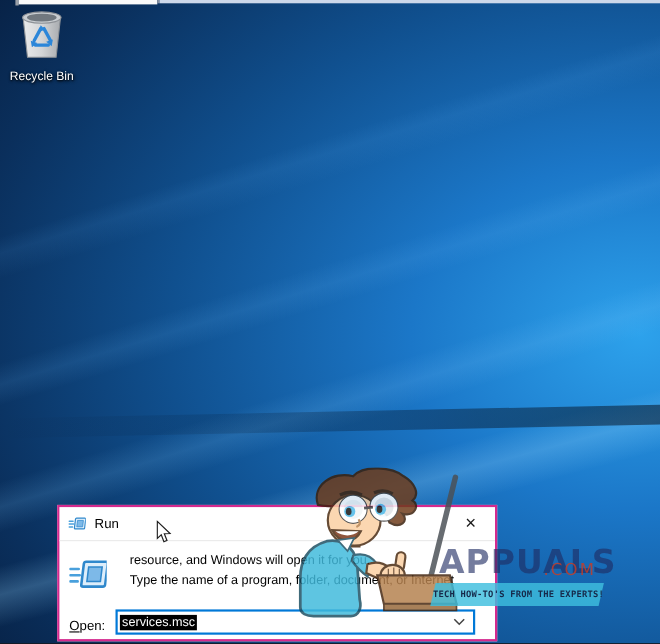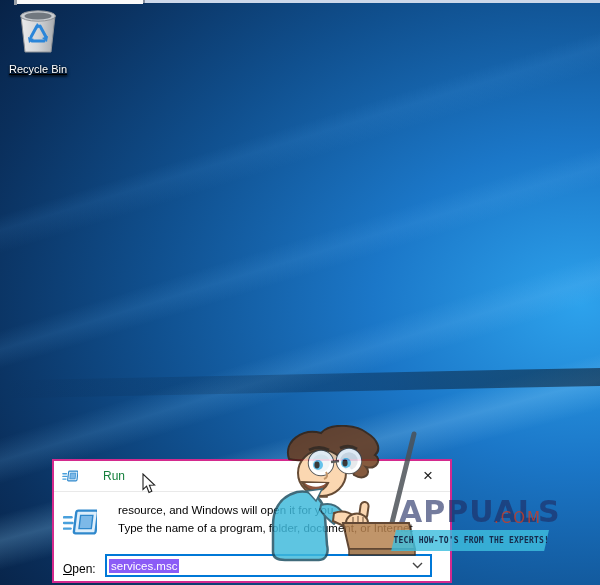--- a/index.html
+++ b/index.html
@@ -25,53 +25,53 @@
     background:linear-gradient(to right, rgba(3,12,28,0) 0%, rgba(3,12,28,0.16) 35%, rgba(4,14,30,0.42) 70%, rgba(4,14,30,0.55) 100%);
   }
 
   
   .strip-gray  { position:absolute; left:14px; top:0; width:3px;  height:5px; background:#9aa0a8; }
   .strip-white { position:absolute; left:17px; top:0; width:126px; height:4px; background:#fafafa; }
   .strip-div   { position:absolute; left:143px; top:0; width:2px; height:3px; background:#8890a0; }
   .strip-blue  { position:absolute; left:145px; top:0; width:455px; height:3px; background:#cdd8ea; }
 
   
-  .icon-tile { position:absolute; width:68px; text-align:center; cursor:default;text-decoration:underline; }
+  .icon-tile { position:absolute; width:68px; text-align:center; cursor:default; }
   #tile-recycle { left:4px; top:5px; }
   #tile-winfile { left:4px; top:106px; }
   .icon-label {
     margin-top:2px; font-size:11px; color:#fff; line-height:13px;
     text-shadow:0 1px 2px rgba(0,0,0,0.95), 1px 1px 3px rgba(0,0,0,0.8);
   }
 
   
   .run-dialog {
     position:absolute; left:52px; top:459px; width:400px; height:124px;
     background:#fff; border:2px solid #d42a8e; z-index:20;
   }
   .titlebar { position:relative; height:29px; display:flex; align-items:center; padding:0 6px 0 8px; }
-  .title-text { margin-left:25px; font-size:12px; color:#15803d; }
+  .title-text { margin-left:8px; font-size:12px; color:#000000; }
   .close-btn {
     margin-left:auto; width:32px; height:29px; display:flex; align-items:center; justify-content:center;
     font-size:17px; font-weight:400; color:#1a1a1a; background:transparent; border:none; cursor:default;
   }
   .tb-sep { position:absolute; left:0; top:30px; width:396px; height:1px; background:#e9e9e9; }
   .big-run-icon { position:absolute; left:9px; top:44px; }
   .dlg-desc {
     position:absolute; left:64px; top:41px; width:324px;
     font-size:11.5px; line-height:17.5px; color:#000;
   }
   .open-label { position:absolute; left:9px; top:101px; font-size:12px; color:#000; }
   .open-label .u { text-decoration:underline; }
   .open-combo {
     position:absolute; left:51px; top:93px; width:327px; height:23px;
     background:#fff; border:2px solid #0078d7; display:flex; align-items:center;
   }
   .combo-selection {
-    margin-left:2px; padding:1px 2px; background:#8b5cf6; color:#fff; font-size:11.5px;
+    margin-left:2px; padding:1px 2px; background:#000000; color:#fff; font-size:11.5px;
   }
   .combo-chevron { margin-left:auto; margin-right:7px; }
 
   
   .cursor { position:absolute; left:142px; top:473px; z-index:40; }
 
   
   .mascot { position:absolute; left:265px; top:425px; width:160px; height:140px; opacity:0.84; z-index:30; }
   .wm-brand {
     position:absolute; left:399px; top:498px; z-index:31;

